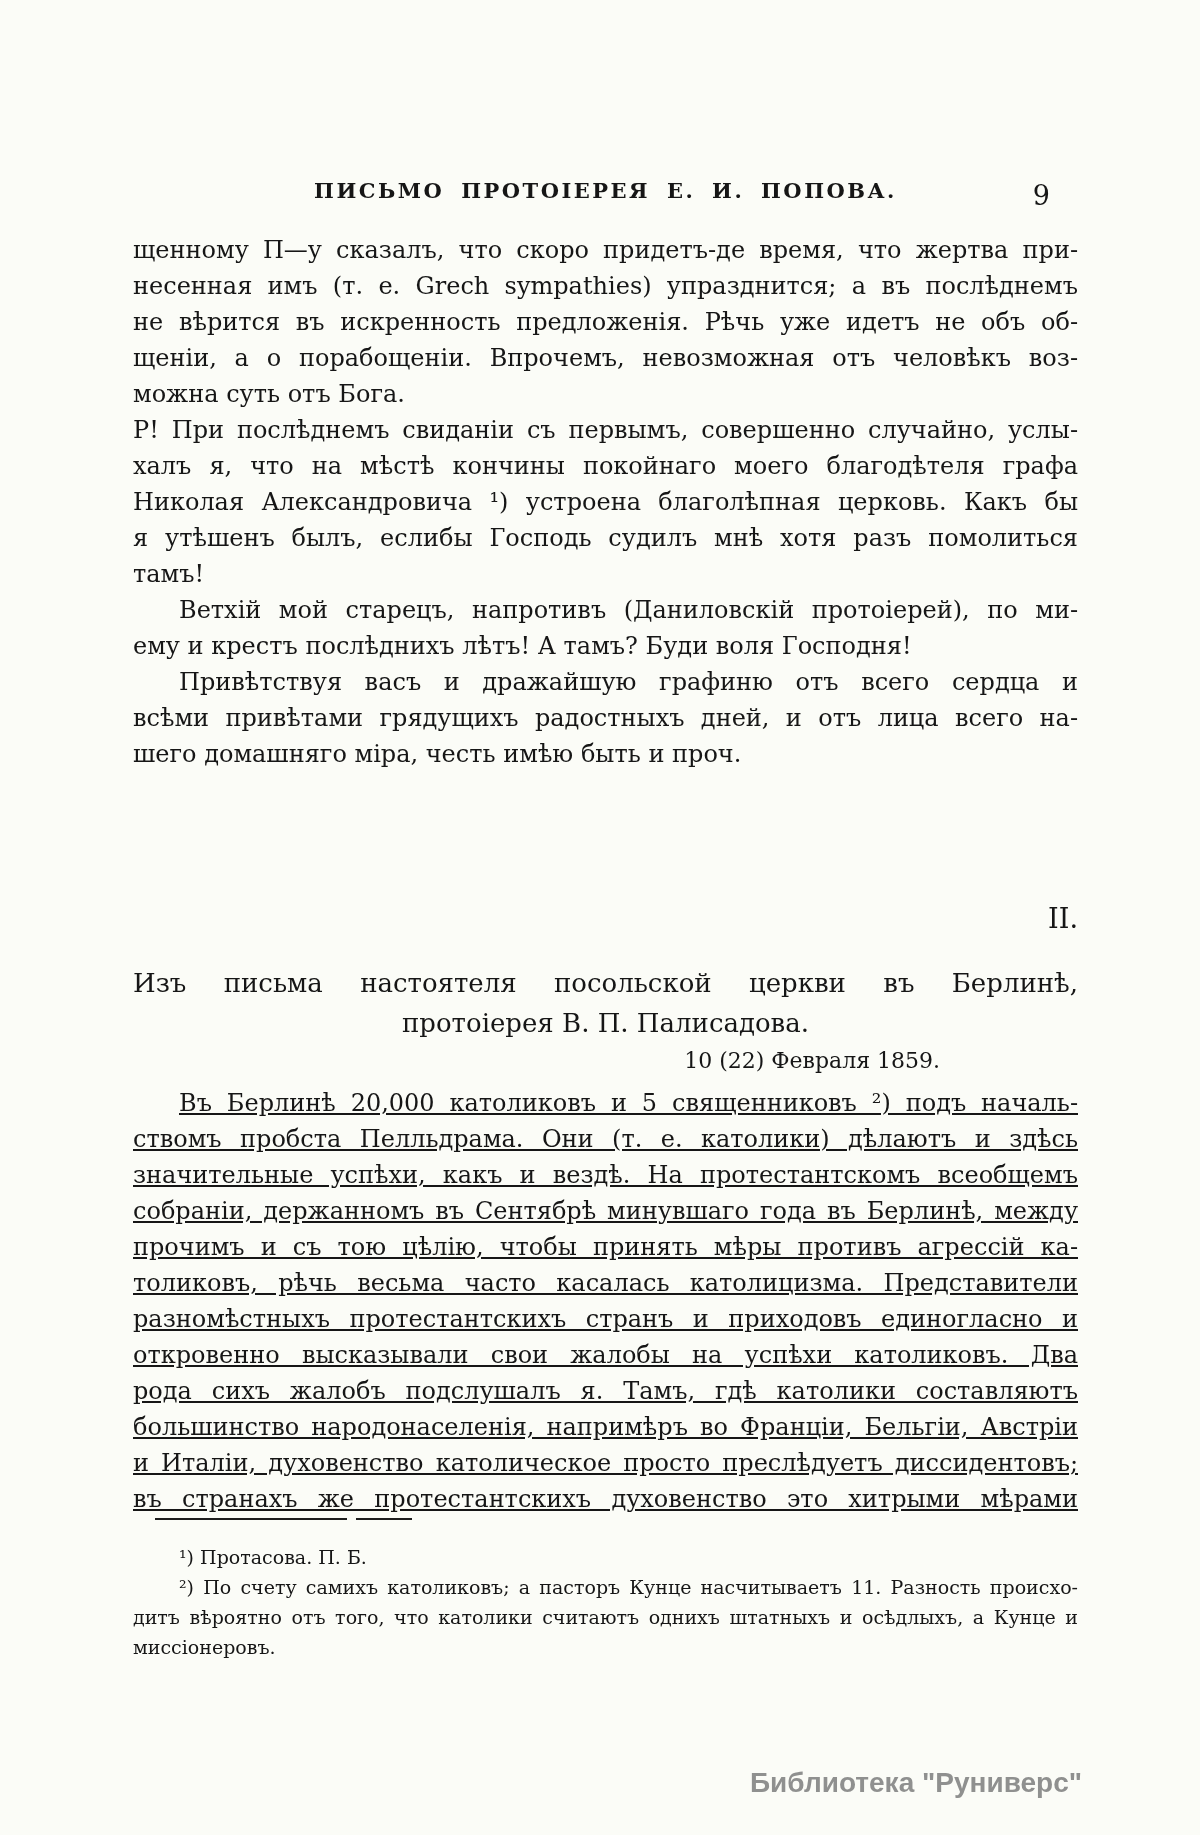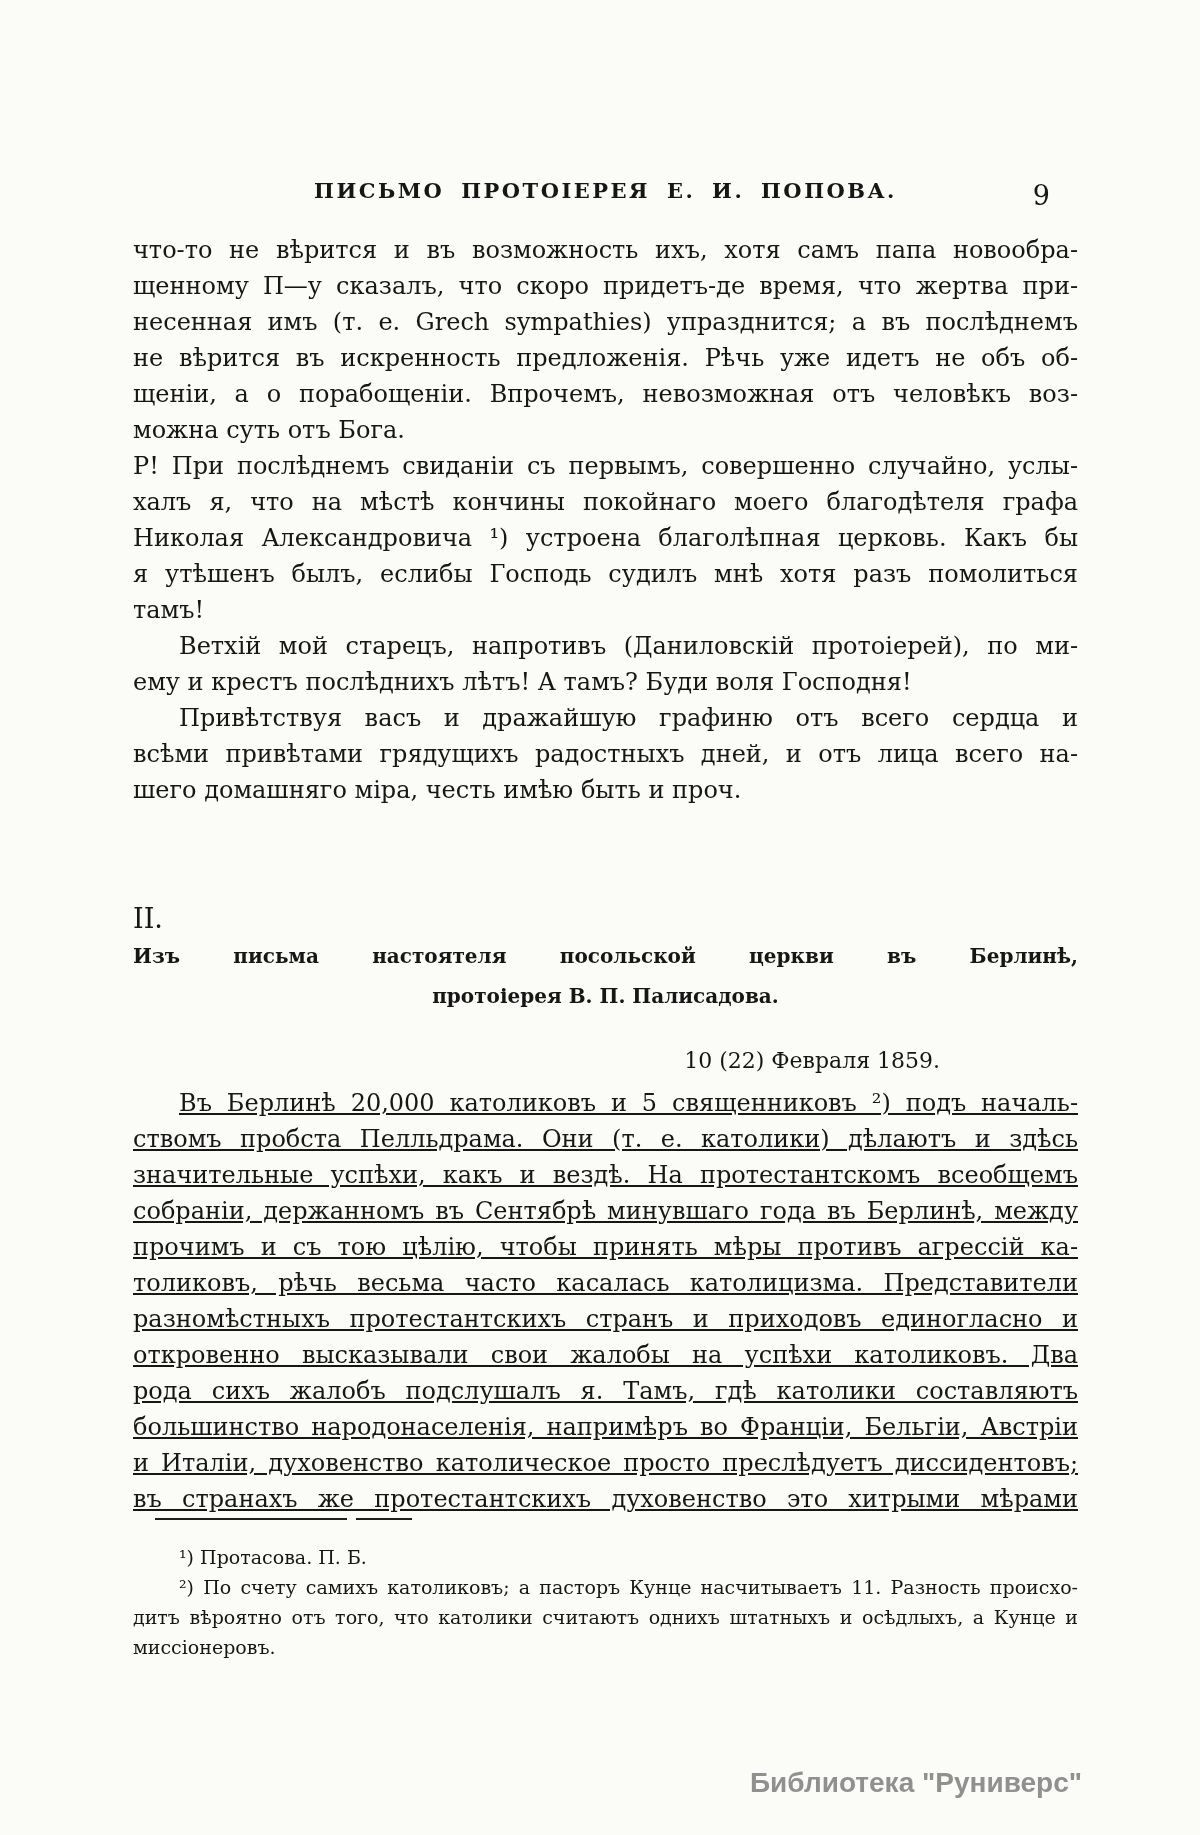--- a/index.html
+++ b/index.html
@@ -40,27 +40,27 @@
   .bodytext { font-size: 24px; line-height: 36px; }
   .para { margin: 0; }
   .line { text-align: justify; text-align-last: left; }
   .line.j { text-align-last: justify; }
   .line.ind { text-indent: 46px; }
   .body1 { top: 232px; }
   .body2 { top: 1085px; text-decoration: underline; }
   
   .sect-num {
     top: 903px;
-    text-align: left;
+    text-align: right;
     font-size: 27px;
   }
   .subheading {
-    top: 936px;
-    font-size: 20px;
-    font-weight: bold;
+    top: 963px;
+    font-size: 26px;
+    font-weight: normal;
     line-height: 40px;
   }
   .subheading .l1 { text-align: justify; text-align-last: justify; }
   .subheading .l2 { text-align: center; }
   .dateline {
     top: 1048px;
     text-align: right;
     padding-right: 138px;
     box-sizing: border-box;
     font-size: 22px;
@@ -94,21 +94,20 @@
 <body>
 
 <div class="page">
 
   <div class="textblock runhead">ПИСЬМО ПРОТОІЕРЕЯ Е. И. ПОПОВА.</div>
 
   <div class="pagenum">9</div>
 
   <div class="textblock bodytext body1">
       <div class="para">
-        <div class="line j">что-то не вѣрится и въ возможность ихъ, хотя самъ  папа  новообра-</div>
         <div class="line j">щенному П—у сказалъ, что скоро придетъ-де время, что жертва при-</div>
         <div class="line j">несенная имъ (т. е. Grech sympathies) упразднится; а въ  послѣднемъ</div>
         <div class="line j">не вѣрится въ искренность предложенія. Рѣчь уже идетъ  не  объ  об-</div>
         <div class="line j">щеніи, а о порабощеніи.  Впрочемъ,  невозможная  отъ  человѣкъ  воз-</div>
         <div class="line">можна суть отъ Бога.</div>
       </div>
       <div class="para">
         <div class="line j">Р! При послѣднемъ свиданіи съ первымъ, совершенно случайно, услы-</div>
         <div class="line j">халъ я, что на мѣстѣ кончины покойнаго моего благодѣтеля графа</div>
         <div class="line j">Николая Александровича ¹) устроена  благолѣпная  церковь.  Какъ  бы</div>

